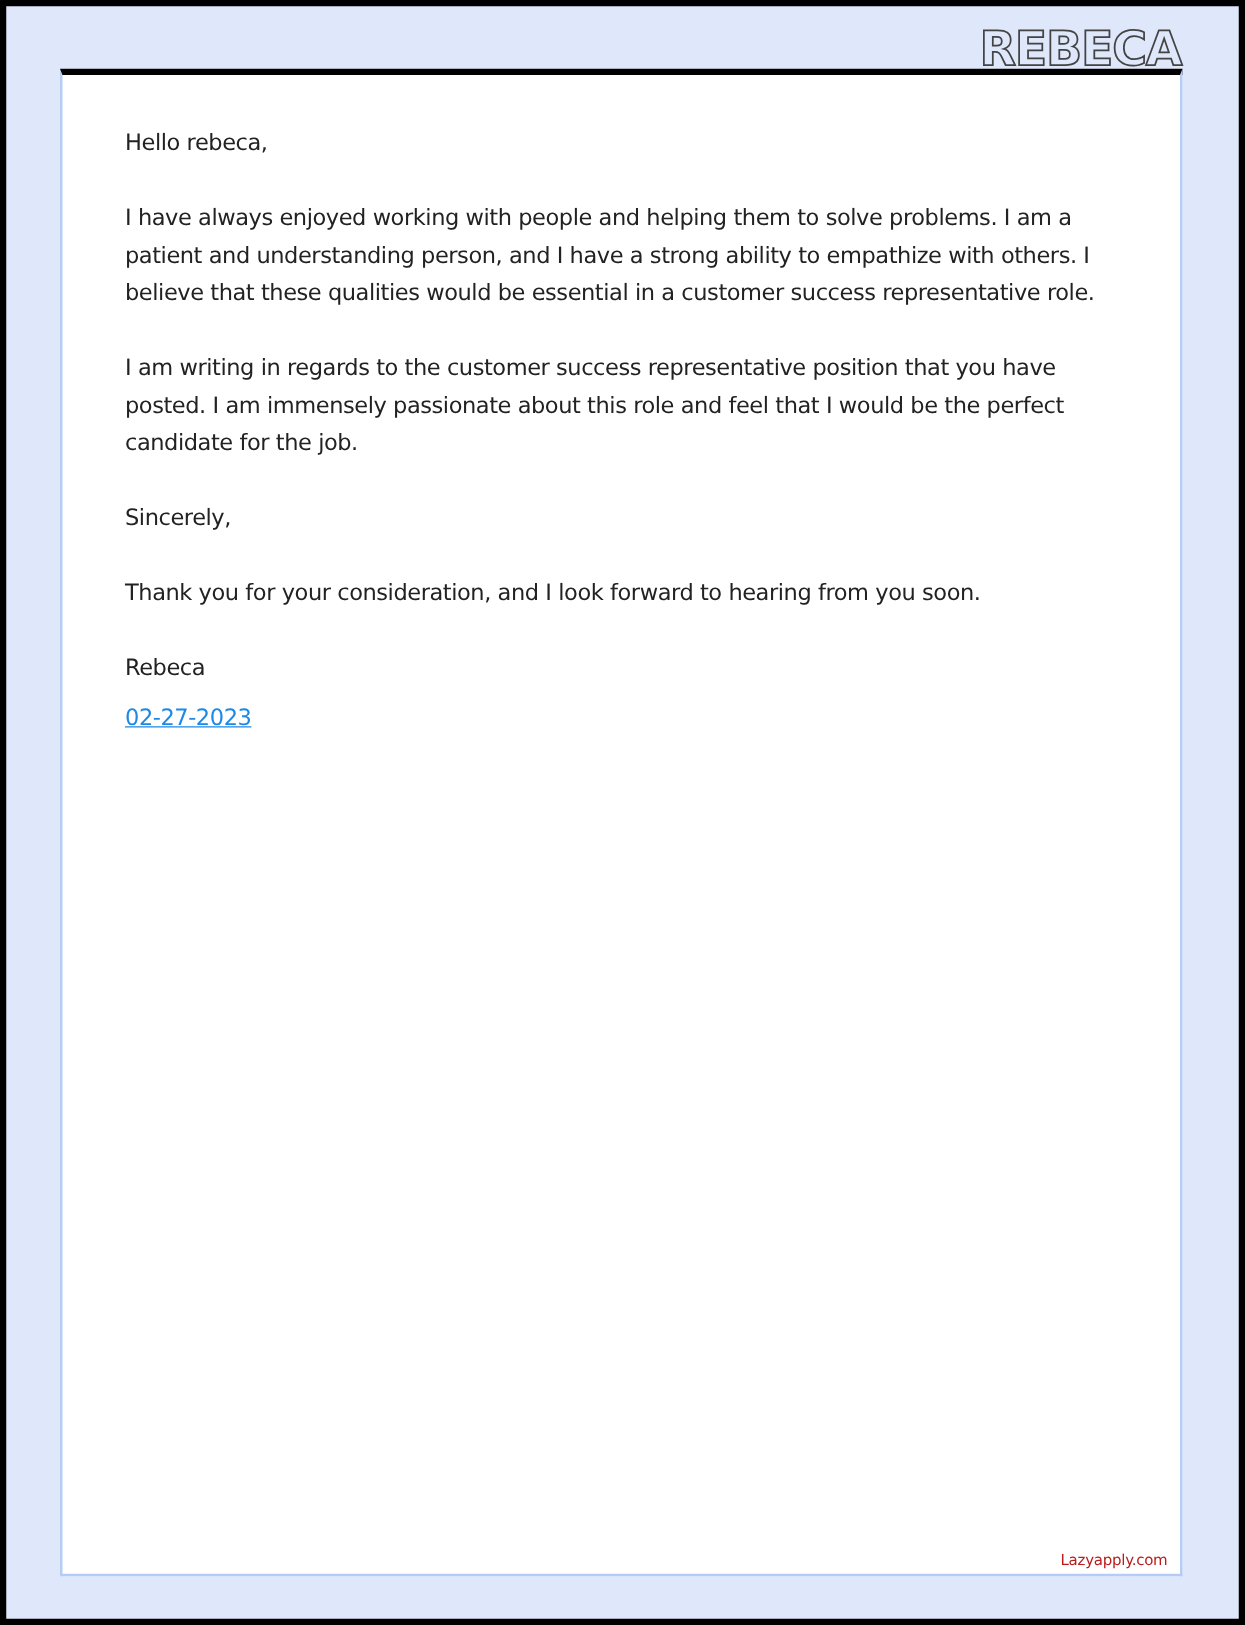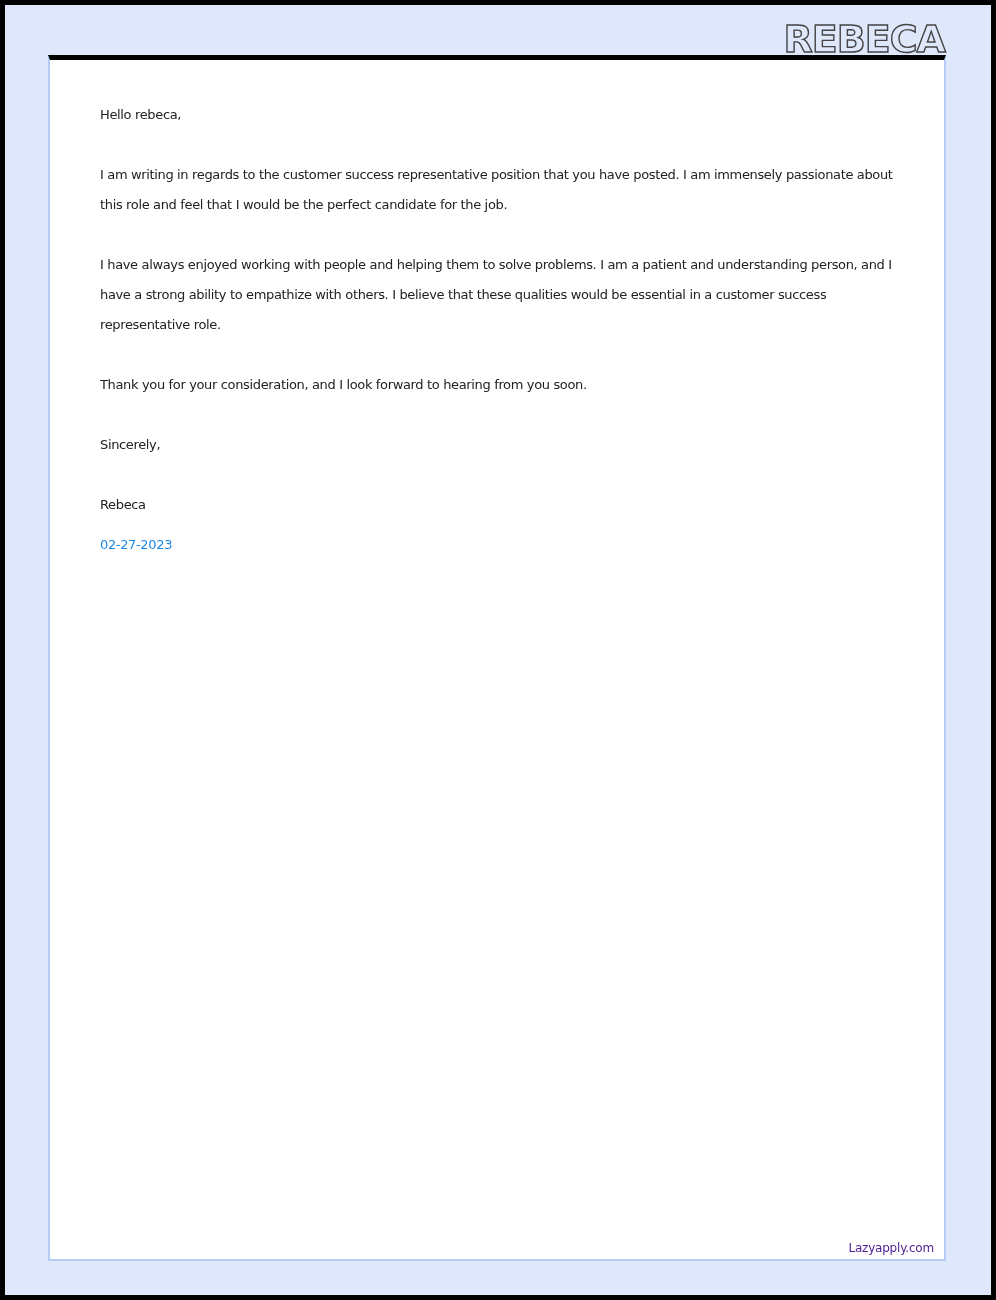--- a/index.html
+++ b/index.html
@@ -31,45 +31,45 @@
       background: #fff;
       border-left: 2px solid #b5cdf5;
       border-right: 2px solid #b5cdf5;
       border-bottom: 2px solid #b5cdf5;
       border-top: 5px solid #000;
     }
     .letter {
       position: absolute;
       left: 50px; top: 40px;
       width: 800px;
-      font-size: 13px;
+      font-size: 18px;
       line-height: 30px;
       color: #222;
       letter-spacing: -0.35px;
     }
     .letter p { margin: 0 0 30px 0; }
     .letter p.sig { margin-bottom: 10px; }
-    .date { color: #1e88e5; }
+    .date { color: #1e88e5; text-decoration: underline; }
     .footer {
       position: absolute;
       right: 10px; bottom: 4px;
       font-size: 12px;
-      color: #4c1d95;
+      color: #b91c1c;
       letter-spacing: -0.2px;
     }
   </style>
 </head>
 <body>
 
 <h1 class="title">REBECA</h1>
 
 <div class="page">
   <div class="letter">
     <p>Hello rebeca,</p>
+    <p>I have always enjoyed working with people and helping them to solve problems. I am a patient and understanding person, and I have a strong ability to empathize with others. I believe that these qualities would be essential in a customer success representative role.</p>
     <p>I am writing in regards to the customer success representative position that you have posted. I am immensely passionate about this role and feel that I would be the perfect candidate for the job.</p>
-    <p>I have always enjoyed working with people and helping them to solve problems. I am a patient and understanding person, and I have a strong ability to empathize with others. I believe that these qualities would be essential in a customer success representative role.</p>
+    <p>Sincerely,</p>
     <p>Thank you for your consideration, and I look forward to hearing from you soon.</p>
-    <p>Sincerely,</p>
     <p class="sig">Rebeca</p>
     <p class="date">02-27-2023</p>
   </div>
   <div class="footer">Lazyapply.com</div>
 </div>
 
 </body></html>

